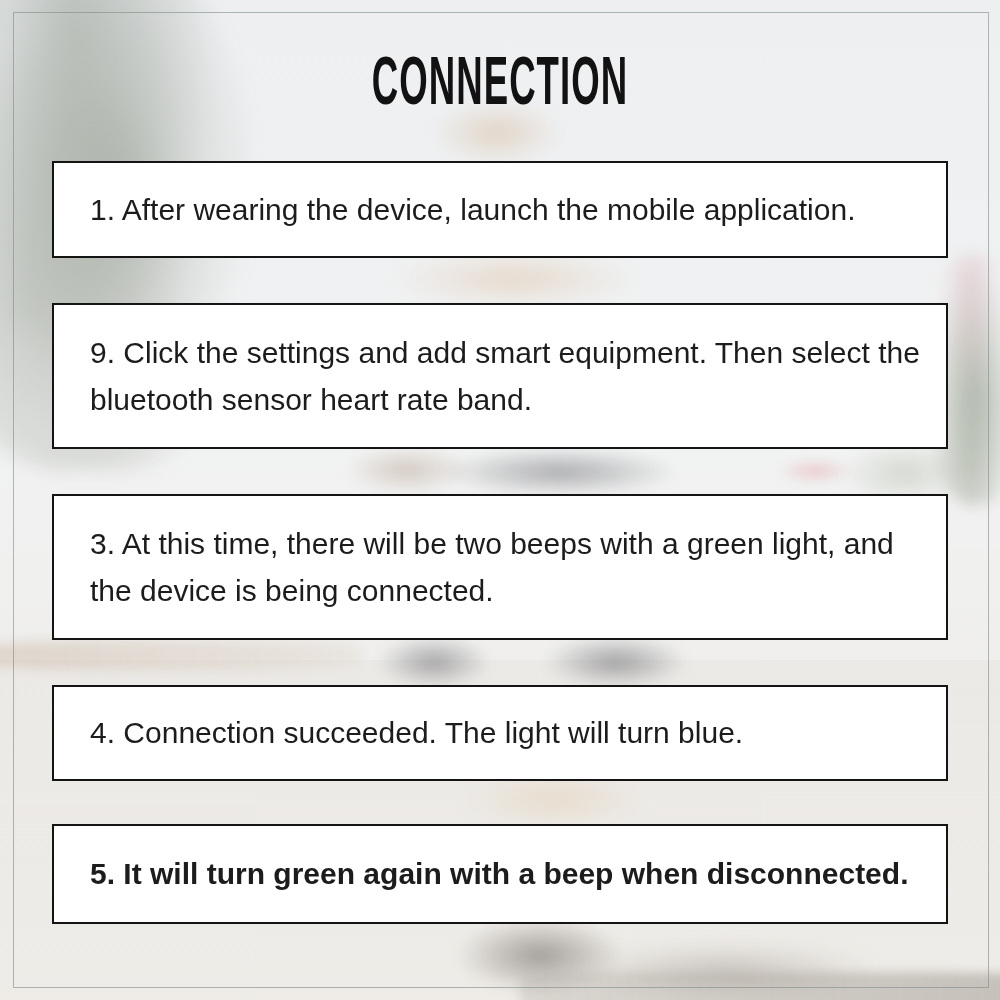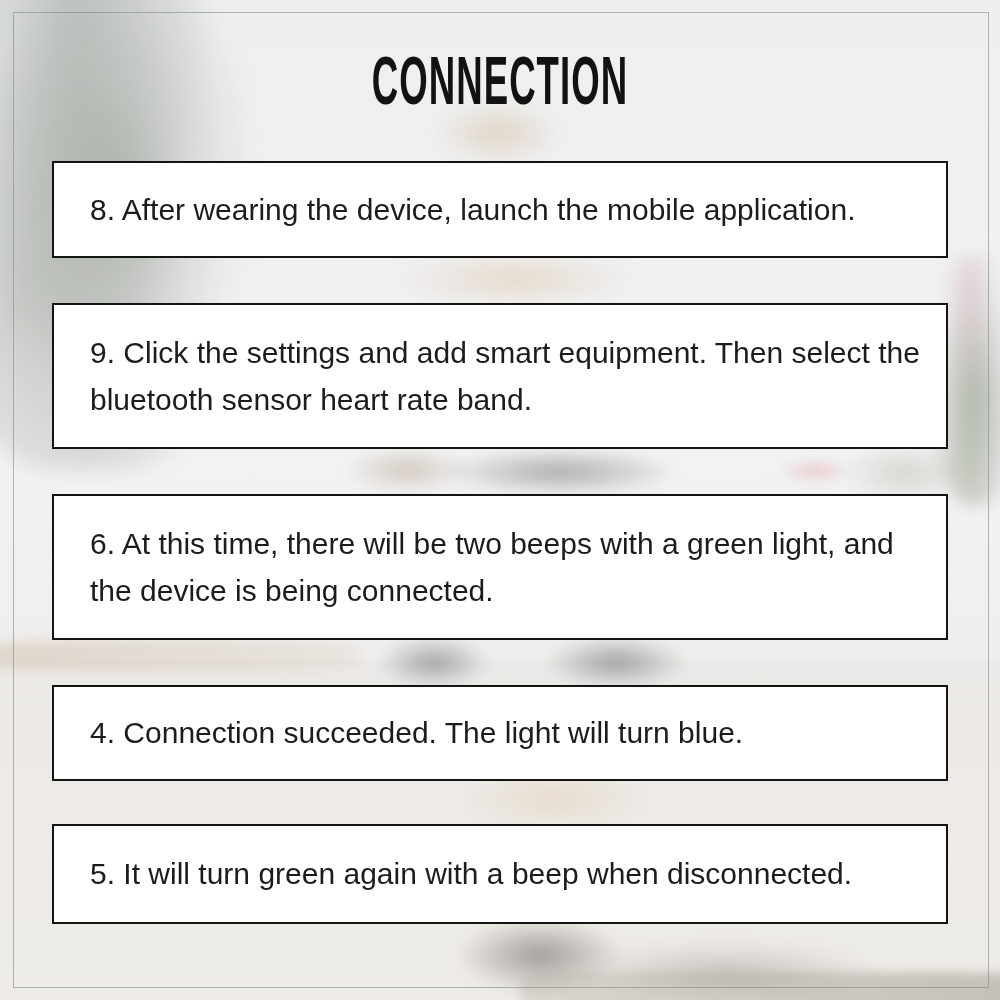--- a/index.html
+++ b/index.html
@@ -81,21 +81,21 @@
     background:#ffffff;
     border:2px solid #141414;
     display:flex; align-items:center;
     padding:0 24px 0 36px;
     font-size:30px; line-height:1.58; color:#1c1c1c;
   }
   .b1 { top:161px; height:97px;  }
   .b2 { top:303px; height:146px; }
   .b3 { top:494px; height:146px; }
   .b4 { top:685px; height:96px;text-align:right;  }
-  .b5 { top:824px; height:100px; }
+  .b5 { top:824px; height:100px;font-weight:bold; }
 </style>
 </head>
 <body>
 
 <div class="canvas">
 
   <div class="photo">
     <div class="blob tree-left"></div>
     <div class="blob tree-right"></div>
     <div class="blob road-tint"></div>
@@ -112,29 +112,29 @@
     <div class="blob runner-shoe"></div>
     <div class="blob shoe-shadow"></div>
     <div class="blob road-dark-corner"></div>
   </div>
 
   <div class="frame"></div>
 
   <h1 class="title">CONNECTION</h1>
 
   <div class="step-box b1">
-    <span>8. After wearing the device, launch the mobile application.</span>
+    <span>1. After wearing the device, launch the mobile application.</span>
   </div>
 
   <div class="step-box b2">
     <span>9. Click the settings and add smart equipment. Then select the bluetooth sensor heart rate band.</span>
   </div>
 
   <div class="step-box b3">
-    <span>6. At this time, there will be two beeps with a green light, and the device is being connected.</span>
+    <span>3. At this time, there will be two beeps with a green light, and the device is being connected.</span>
   </div>
 
   <div class="step-box b4">
     <span>4. Connection succeeded. The light will turn blue.</span>
   </div>
 
   <div class="step-box b5">
     <span>5. It will turn green again with a beep when disconnected.</span>
   </div>
 

